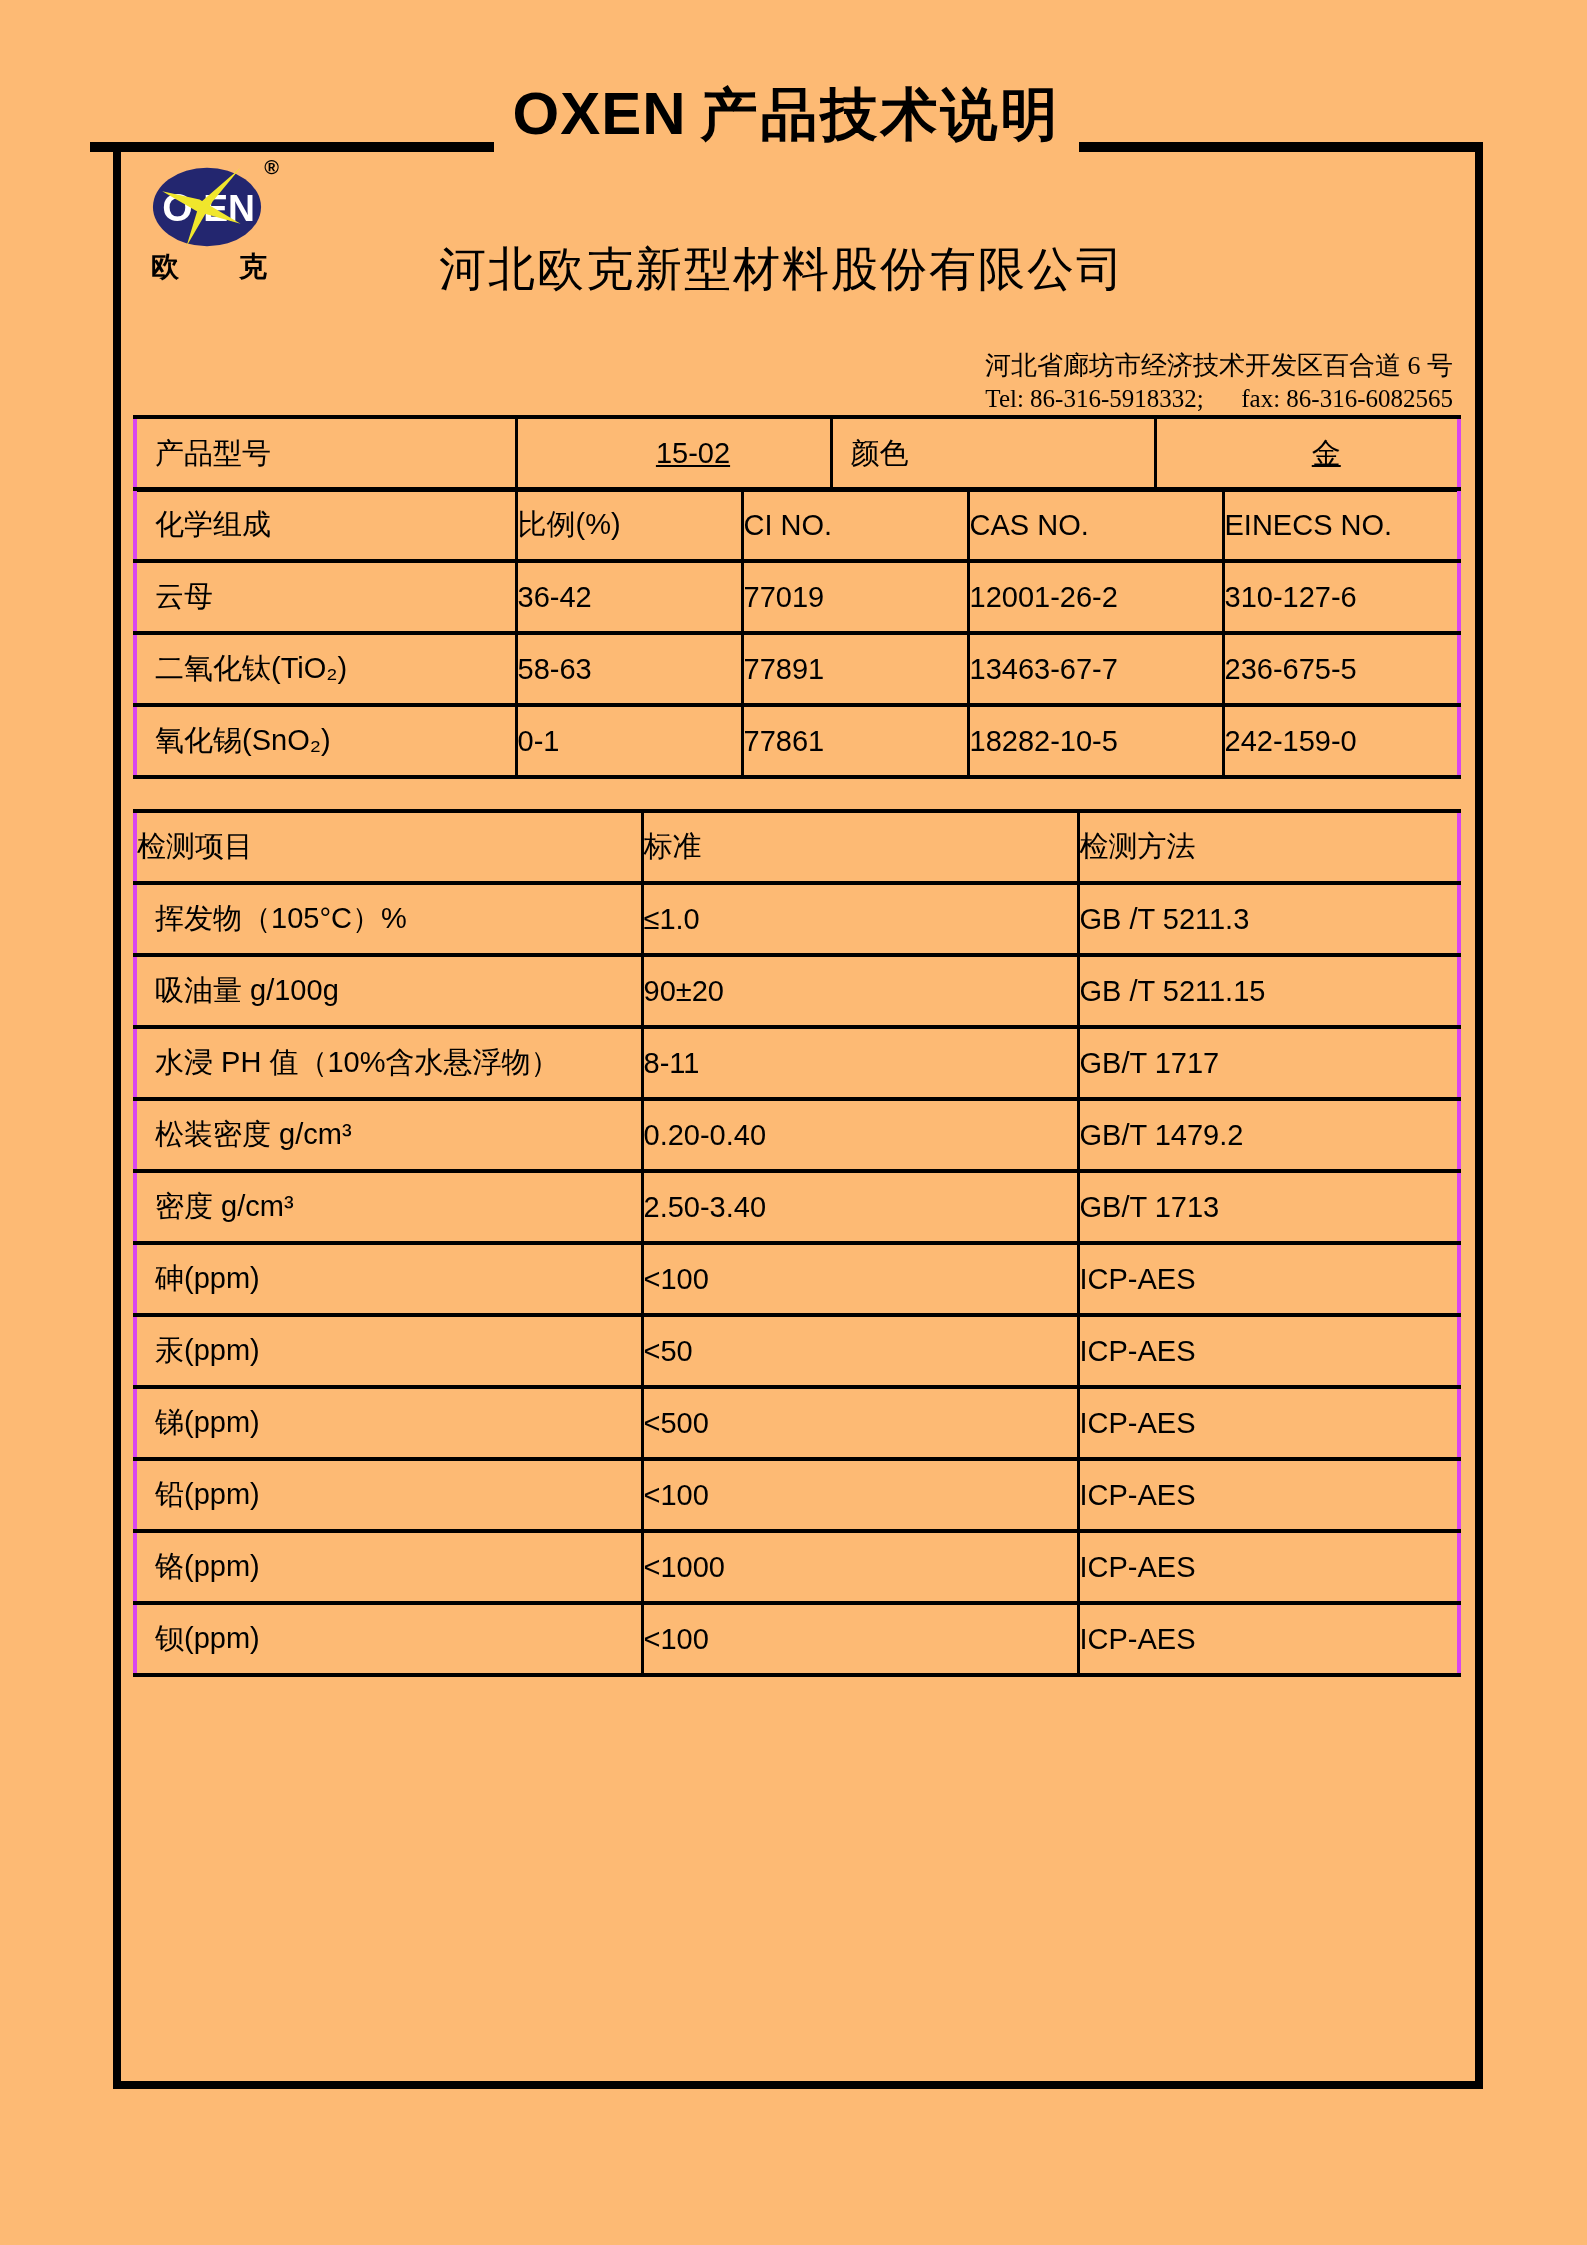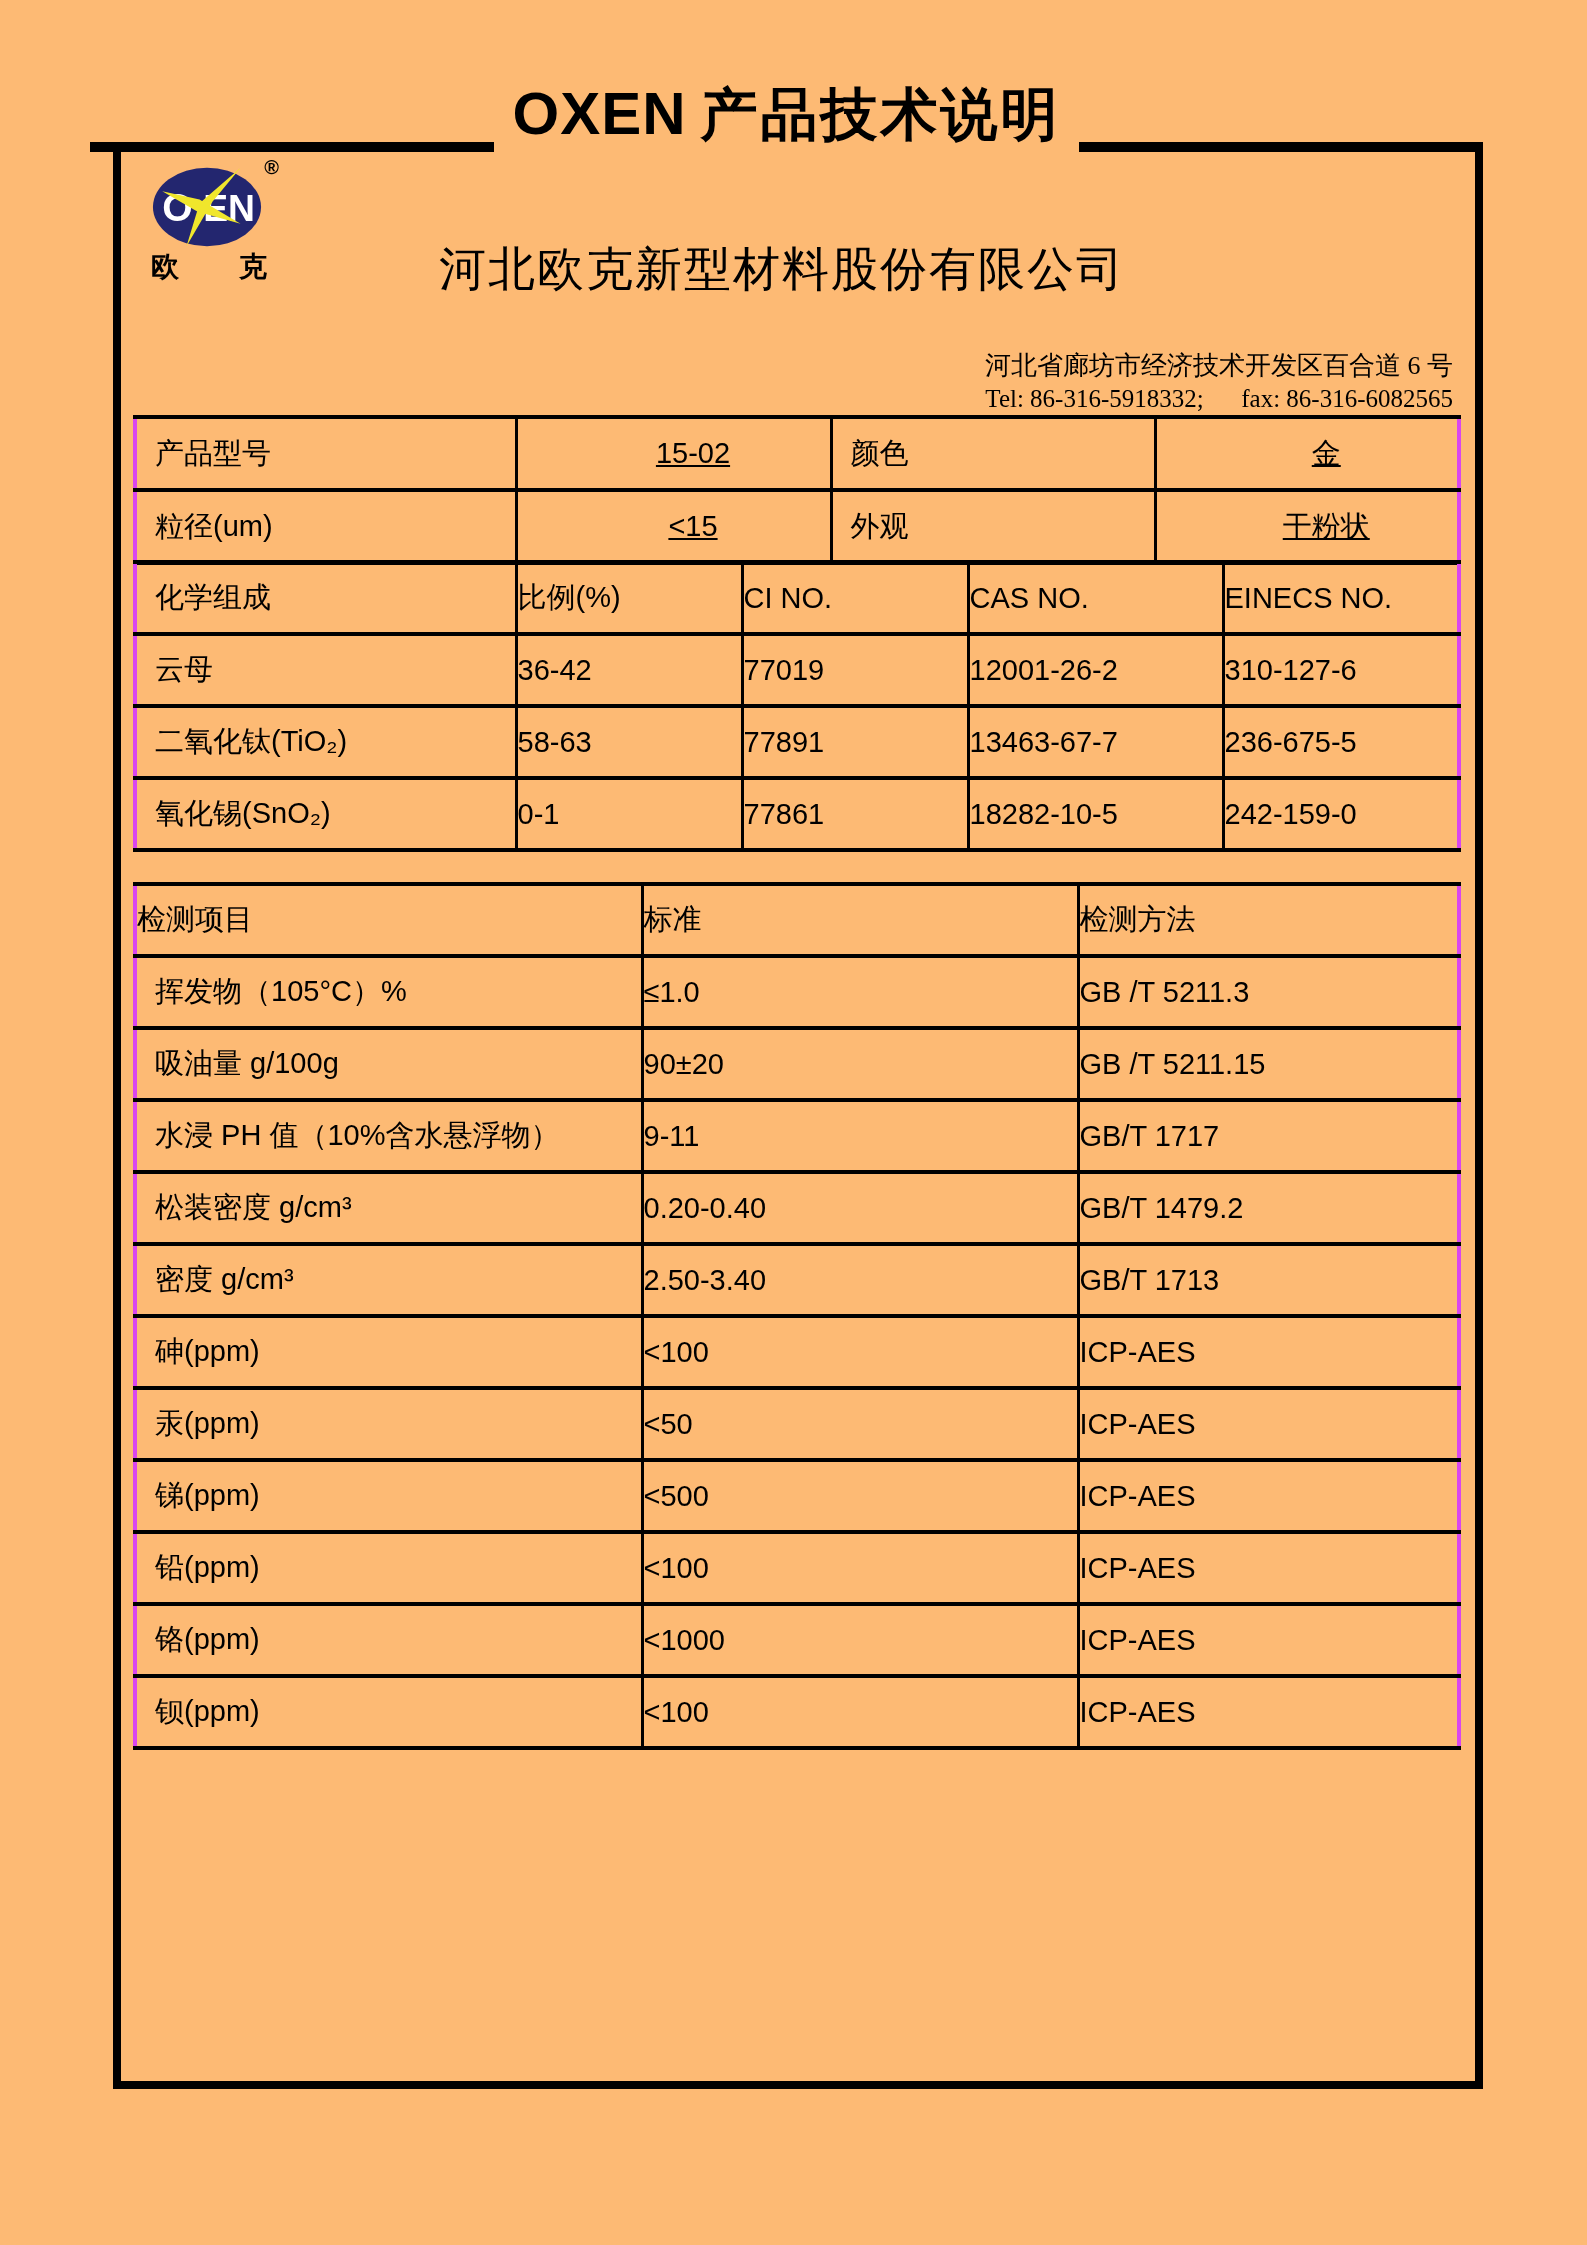--- a/index.html
+++ b/index.html
@@ -102,26 +102,20 @@
           <col style="width:324px">
           <col style="width:304px">
         </colgroup>
       <tbody>
         <tr>
           <td class="cell-left">产品型号</td>
           <td class="cell-left2">15-02</td>
           <td class="cell-left">颜色</td>
           <td class="cell-left2">金</td>
         </tr>
-        <tr>
-          <td class="cell-left">粒径(um)</td>
-          <td class="cell-left2">&lt;15</td>
-          <td class="cell-left">外观</td>
-          <td class="cell-left2">干粉状</td>
-        </tr>
       </tbody>
     </table>
 
     <table class="t-chem">
       <colgroup>
           <col style="width:381px">
           <col style="width:226px">
           <col style="width:226px">
           <col style="width:255px">
           <col style="width:236px">
@@ -183,21 +177,21 @@
   </tr>
 
   <tr>
     <td class="cell-left">吸油量 g/100g</td>
     <td class="cell-center">90±20</td>
     <td class="cell-center">GB /T 5211.15</td>
   </tr>
 
   <tr>
     <td class="cell-left">水浸 PH 值（10%含水悬浮物）</td>
-    <td class="cell-center">9-11</td>
+    <td class="cell-center">8-11</td>
     <td class="cell-center">GB/T 1717</td>
   </tr>
 
   <tr>
     <td class="cell-left">松装密度 g/cm³</td>
     <td class="cell-center">0.20-0.40</td>
     <td class="cell-center">GB/T 1479.2</td>
   </tr>
 
   <tr>

